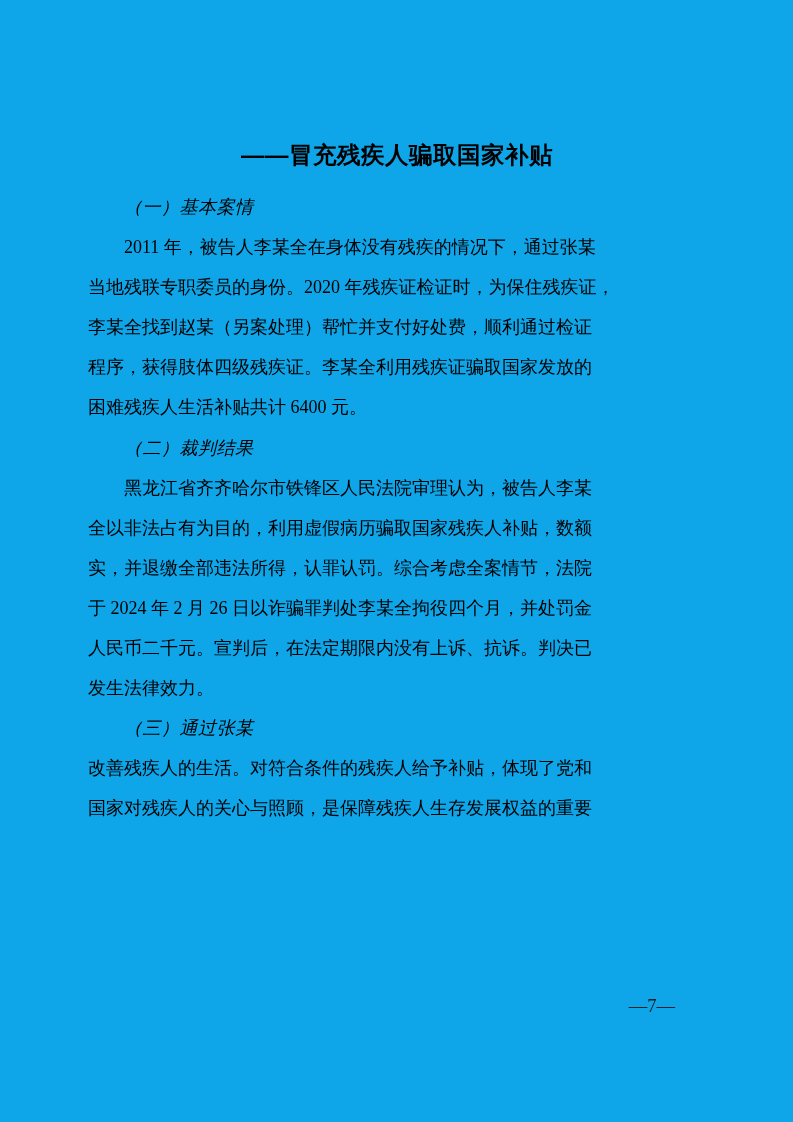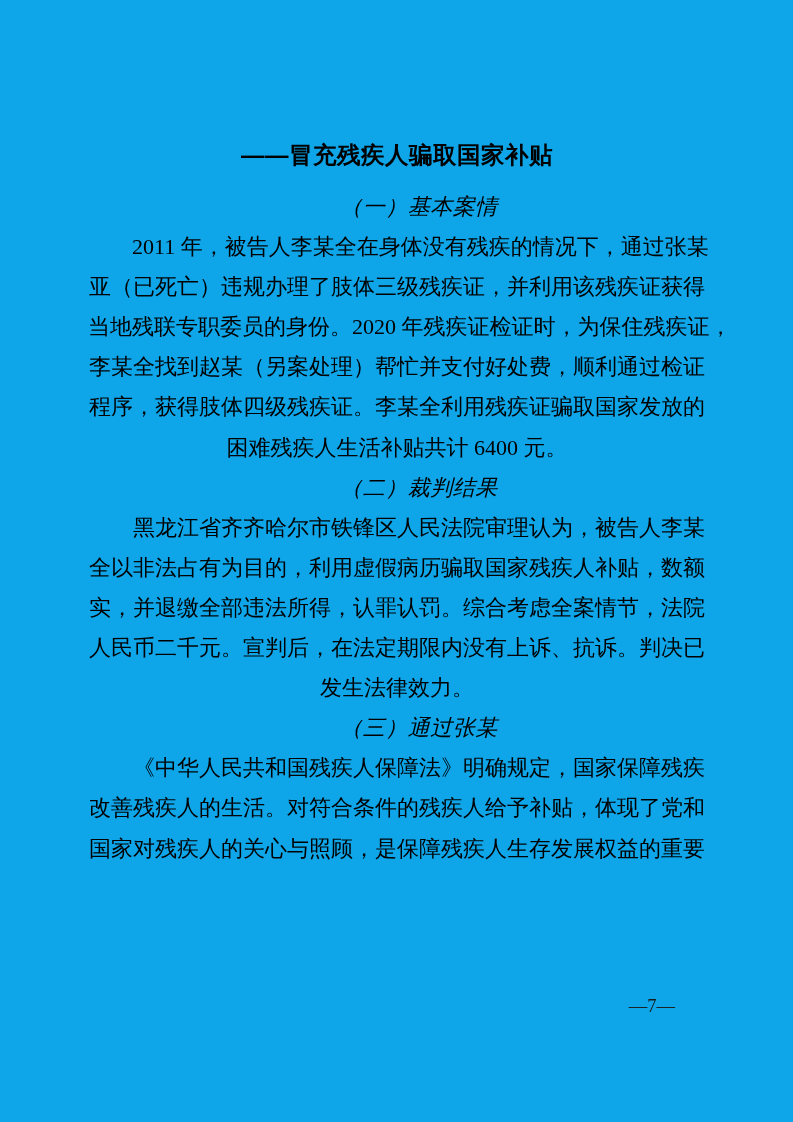--- a/index.html
+++ b/index.html
@@ -29,23 +29,23 @@
     font-weight: 700;
     font-size: 23.5px;
     text-align: center;
     letter-spacing: 0.5px;
     white-space: nowrap;
     margin-bottom: 17px;
   }
   .line {
     height: 40.1px;
     line-height: 40.1px;
-    font-size: 22px;
+    font-size: 18px;
     white-space: nowrap;
-    text-align: center;
+    text-align: left;
   }
   .heading {
     font-style: italic;
     letter-spacing: 0.5px;
   }
   .indent {
     text-indent: 2em;
   }
   .page-number {
     position: absolute;
@@ -59,30 +59,29 @@
   }
 </style>
 </head>
 <body>
 
 <div class="page">
   <div class="content">
     <div class="doc-title">——冒充残疾人骗取国家补贴</div>
     <div class="line heading indent">（一）基本案情</div>
     <div class="line indent">2011 年，被告人李某全在身体没有残疾的情况下，通过张某</div>
-    <div class="line">亚（已死亡）违规办理了肢体三级残疾证，并利用该残疾证获得</div>
     <div class="line">当地残联专职委员的身份。2020 年残疾证检证时，为保住残疾证，</div>
     <div class="line">李某全找到赵某（另案处理）帮忙并支付好处费，顺利通过检证</div>
     <div class="line">程序，获得肢体四级残疾证。李某全利用残疾证骗取国家发放的</div>
     <div class="line">困难残疾人生活补贴共计 6400 元。</div>
     <div class="line heading indent">（二）裁判结果</div>
     <div class="line indent">黑龙江省齐齐哈尔市铁锋区人民法院审理认为，被告人李某</div>
     <div class="line">全以非法占有为目的，利用虚假病历骗取国家残疾人补贴，数额</div>
     <div class="line">实，并退缴全部违法所得，认罪认罚。综合考虑全案情节，法院</div>
+    <div class="line">于 2024 年 2 月 26 日以诈骗罪判处李某全拘役四个月，并处罚金</div>
     <div class="line">人民币二千元。宣判后，在法定期限内没有上诉、抗诉。判决已</div>
     <div class="line">发生法律效力。</div>
     <div class="line heading indent">（三）通过张某</div>
-    <div class="line indent">《中华人民共和国残疾人保障法》明确规定，国家保障残疾</div>
     <div class="line">改善残疾人的生活。对符合条件的残疾人给予补贴，体现了党和</div>
     <div class="line">国家对残疾人的关心与照顾，是保障残疾人生存发展权益的重要</div>
   </div>
   <div class="page-number">—7—</div>
 </div>
 
 </body></html>

